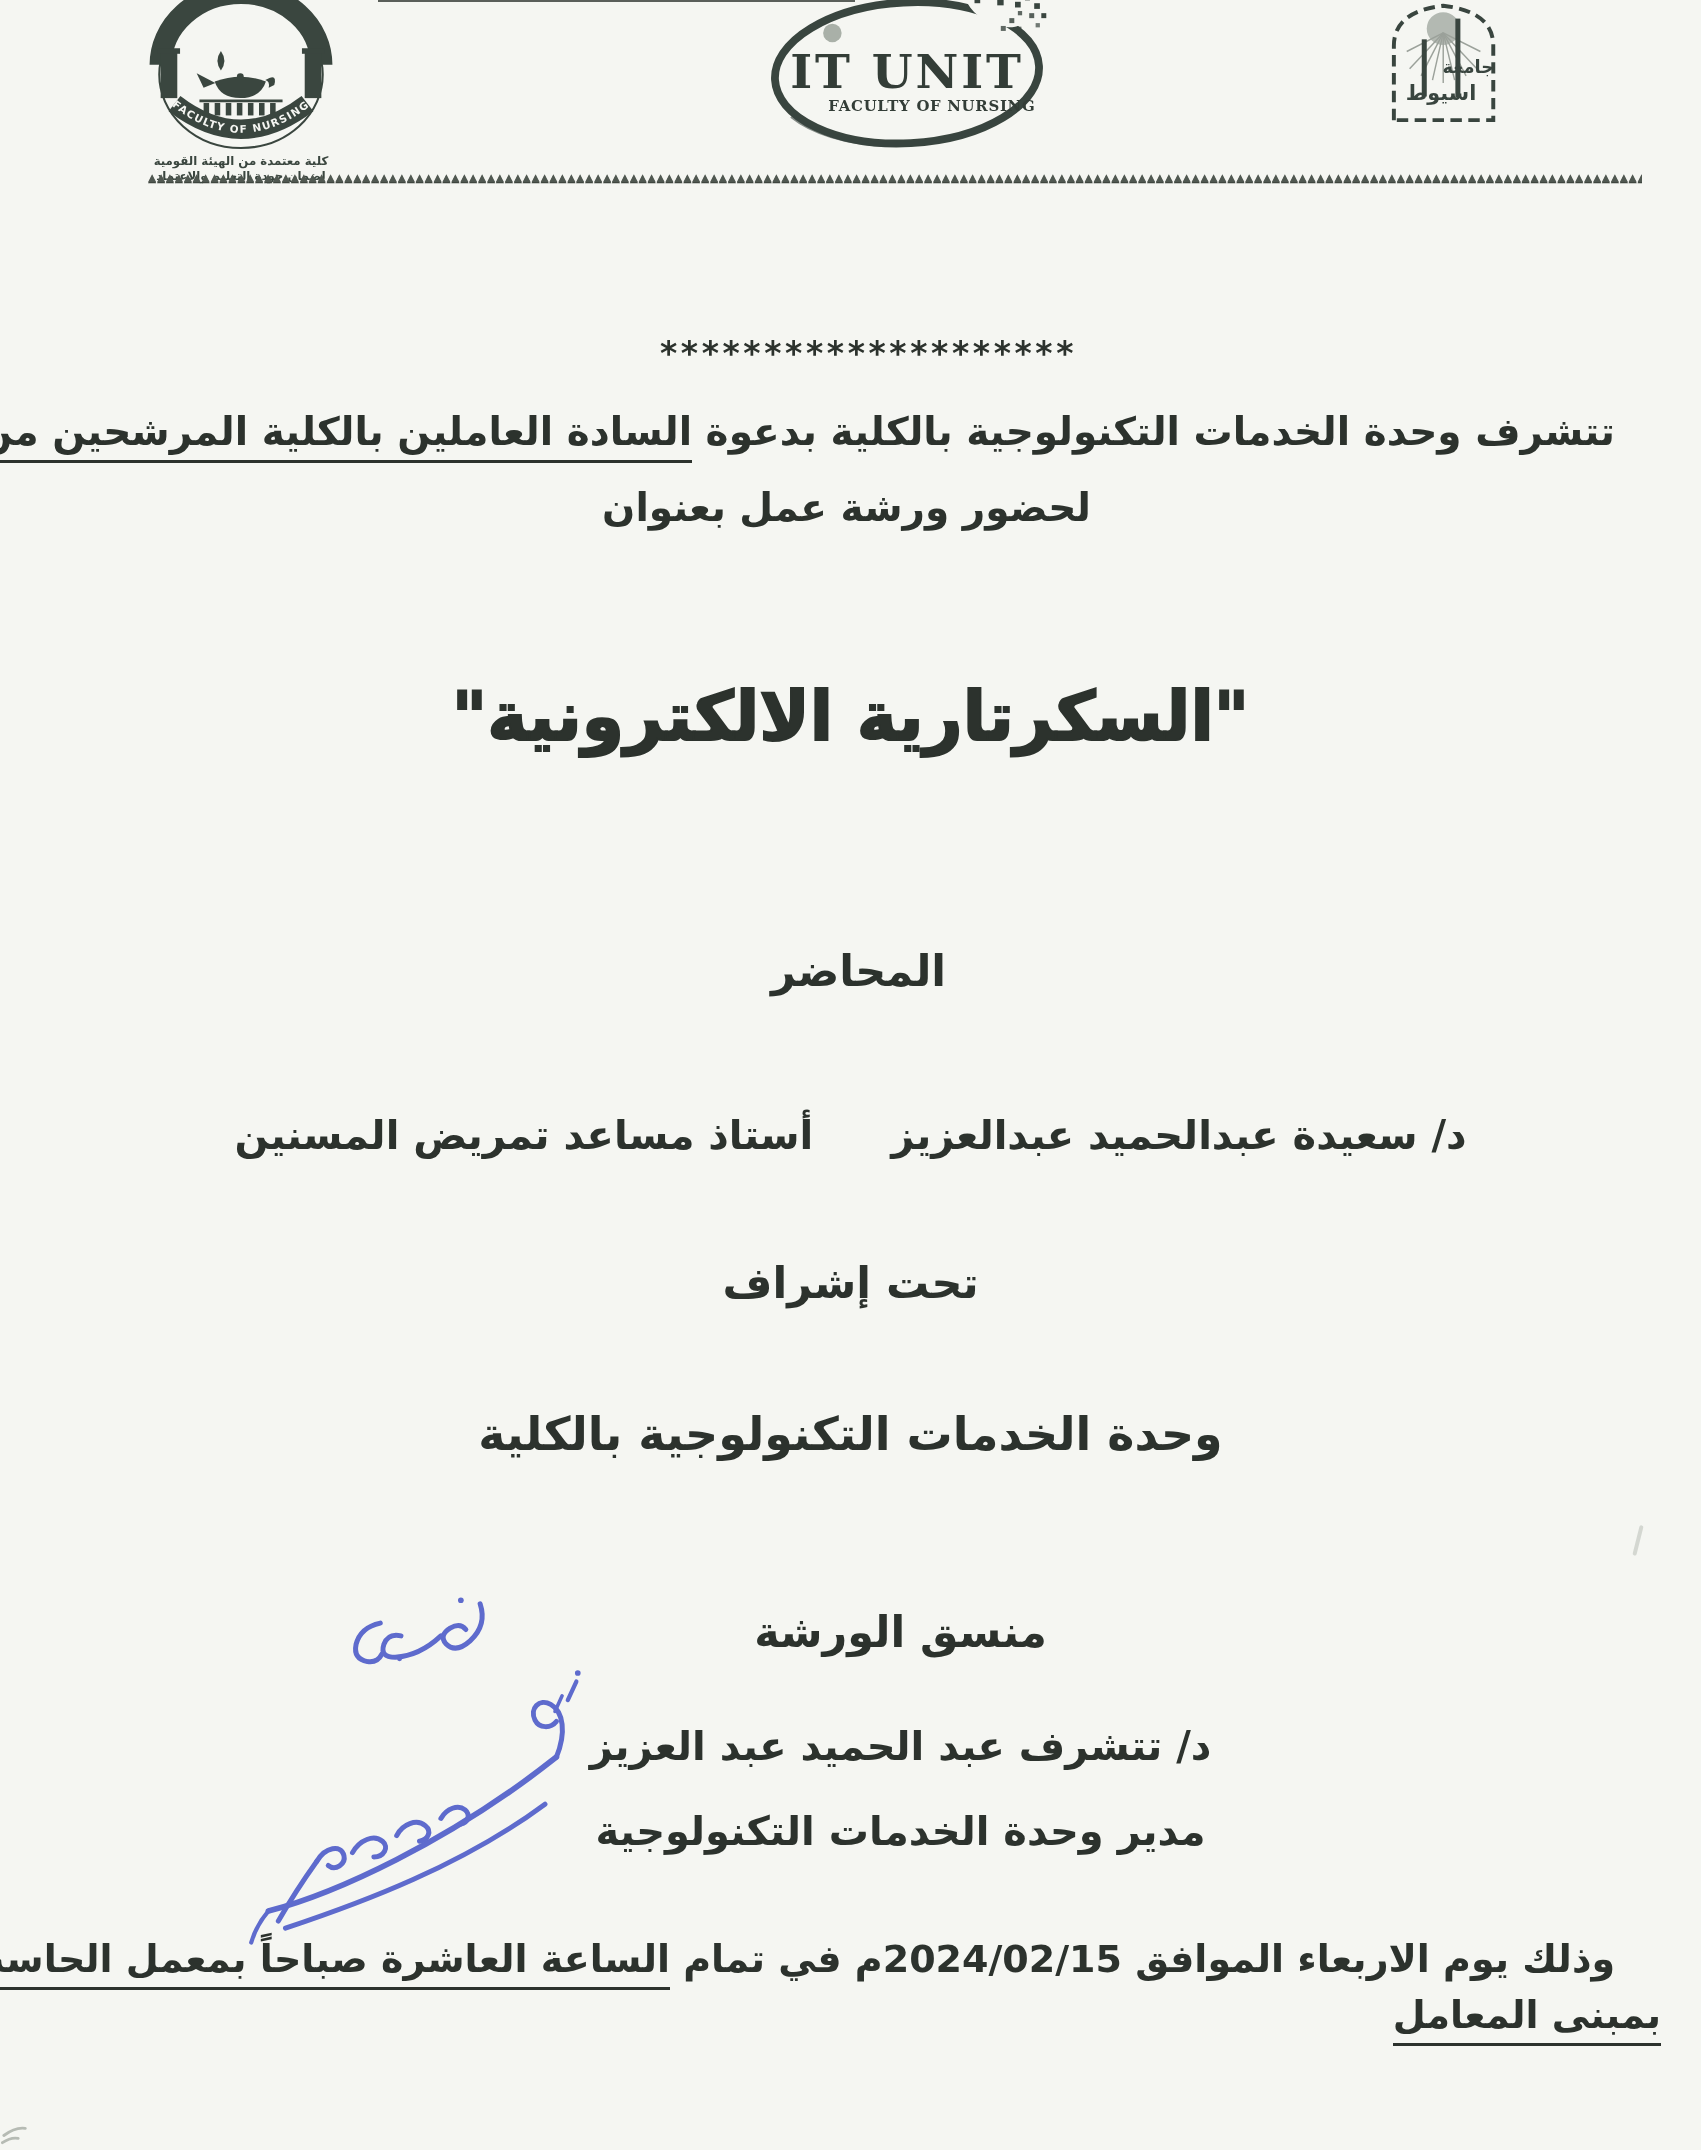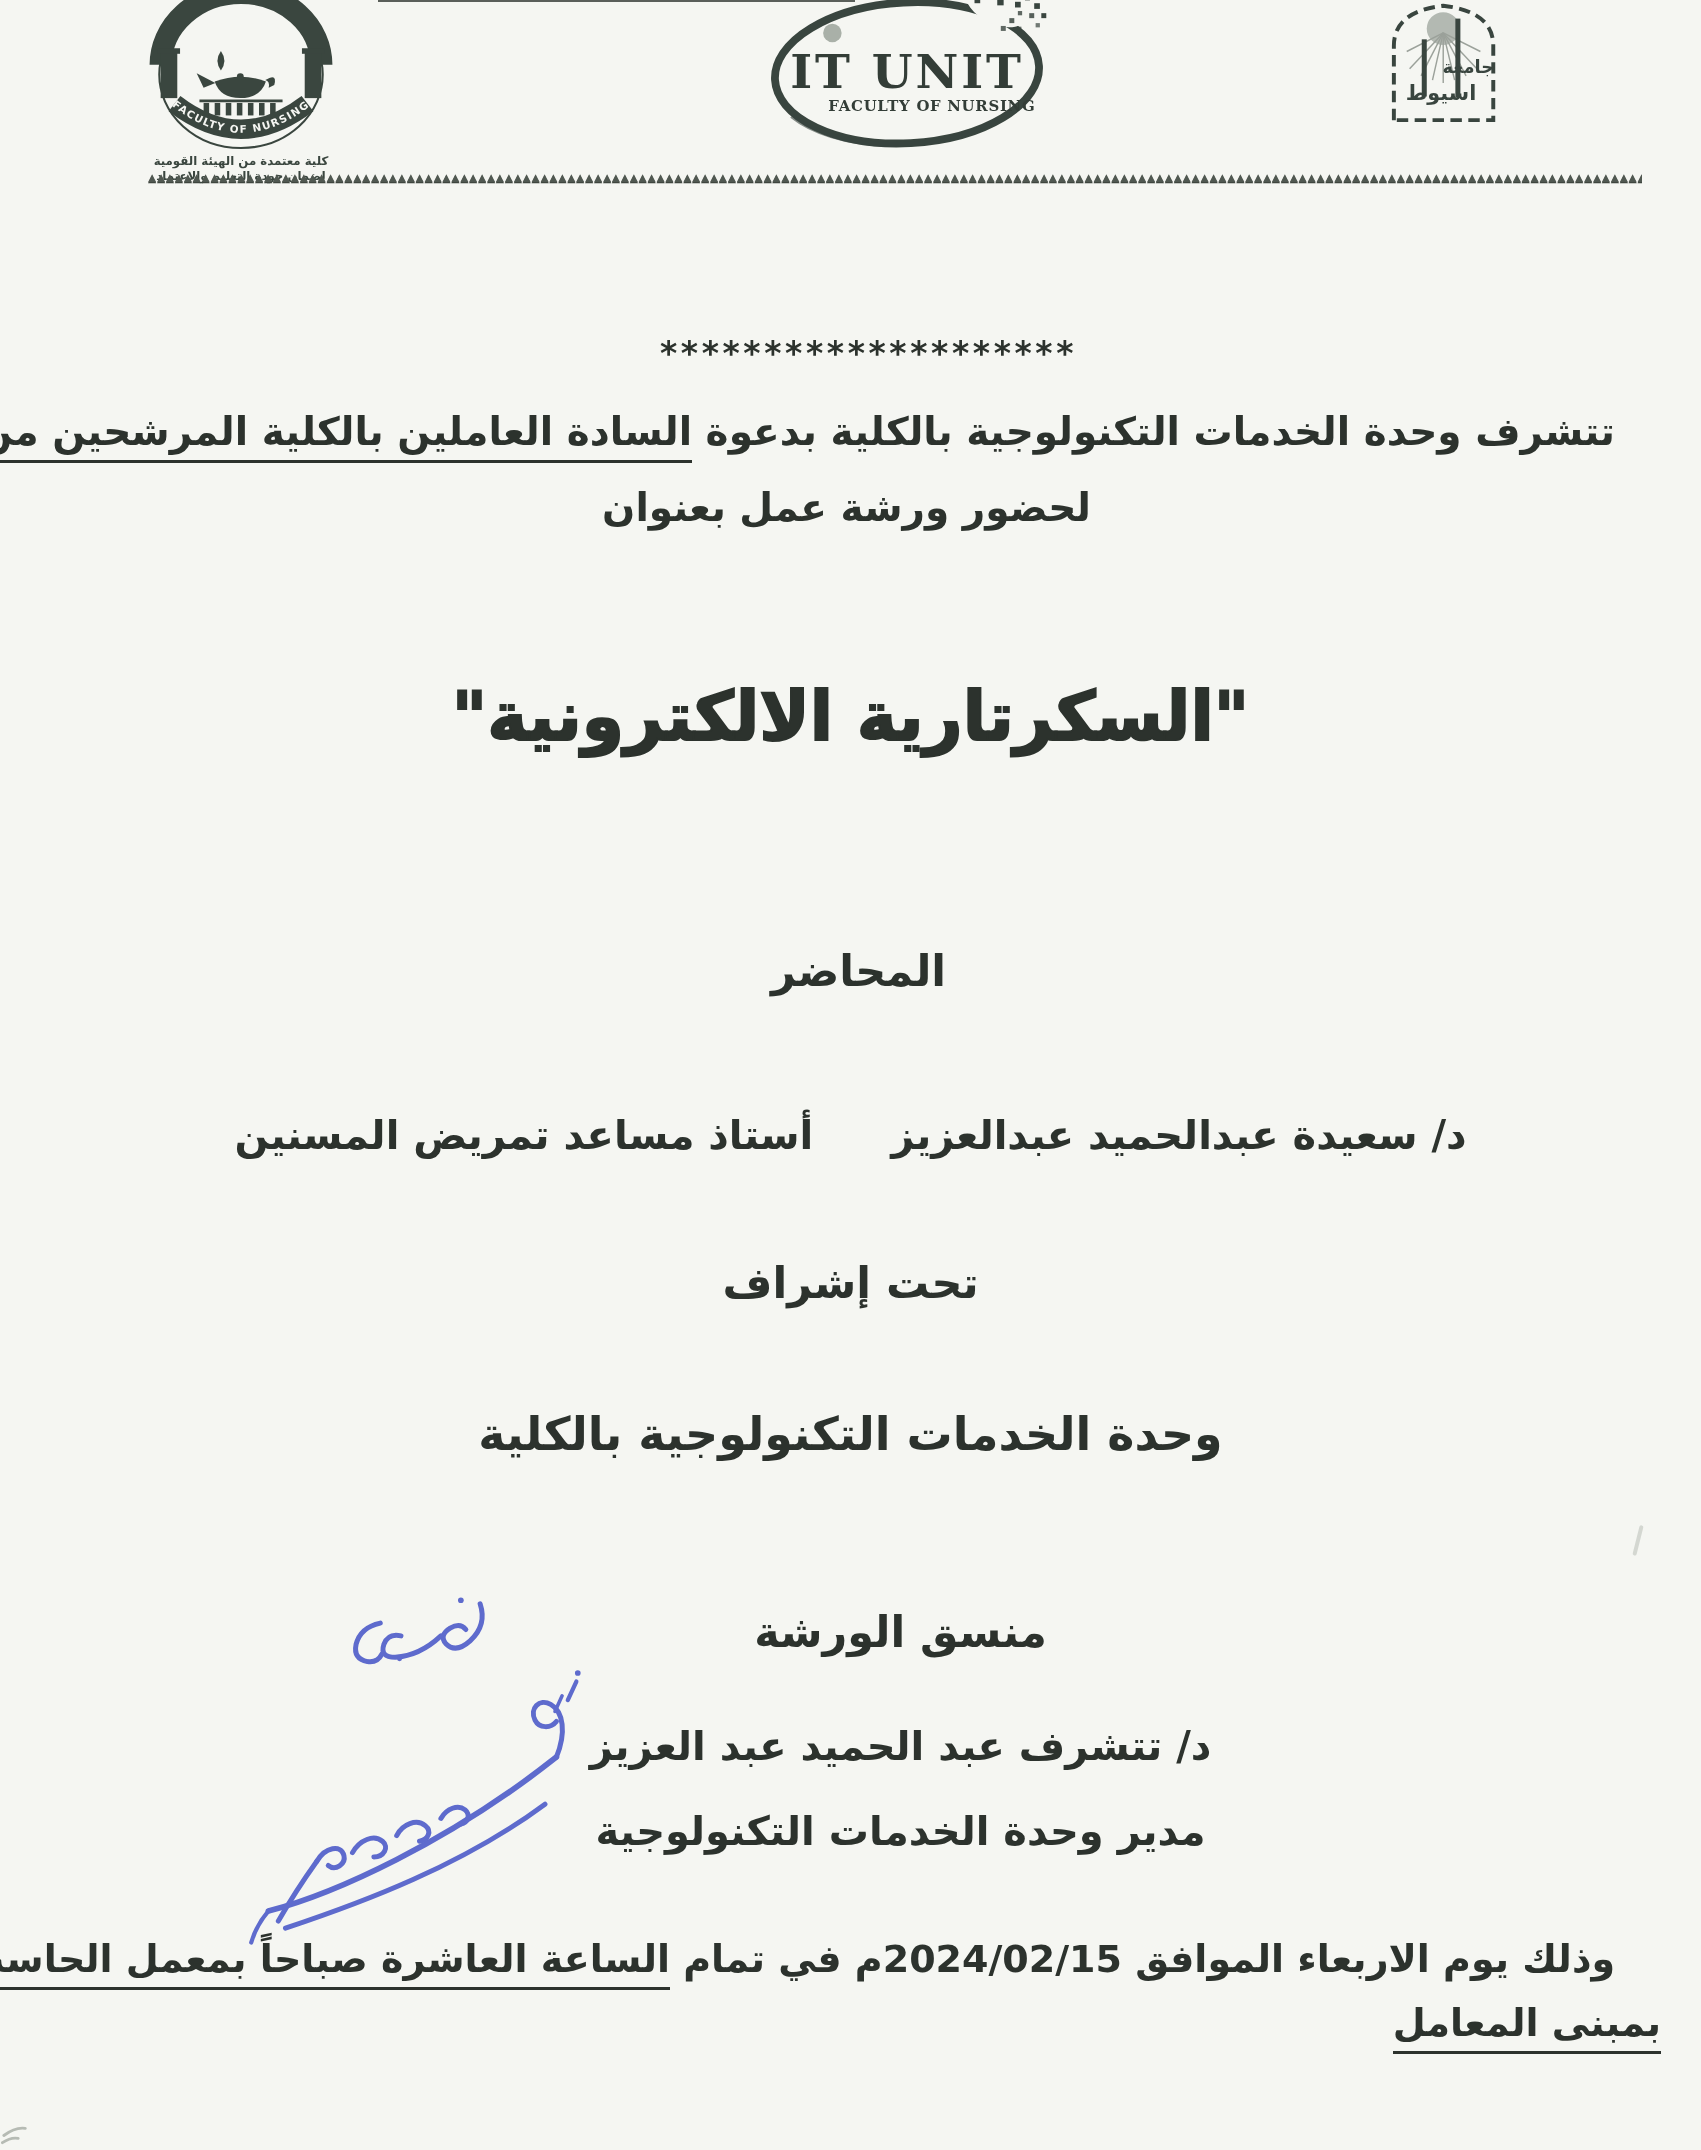--- a/index.html
+++ b/index.html
@@ -77,21 +77,21 @@
   .coordinator-name{font-size:40px;margin-top:66px;}
   .coordinator-title{font-size:40px;margin-top:39px;}
   .signature{left:234px;top:1586px;}
   
   .schedule{
     top:1940px;right:86px;left:28.5px;
     direction:rtl;text-align:right;
     font-size:38px;font-weight:bold;line-height:1.0;white-space:nowrap;
   }
   .schedule-line2{
-    margin-top:26px;margin-left:0;margin-right:-46px;
+    margin-top:18px;margin-left:0;margin-right:-46px;
     text-align:right;
   }
   .smudge-right{left:1636px;top:1525px;width:4.3px;height:31px;background:#b8bdb7;opacity:.55;transform:rotate(14deg);border-radius:2.1px;}
   .pencil-mark{left:1.4px;top:2104px;}
 </style>
 </head>
 <body>
 
 <div class="page">
 

